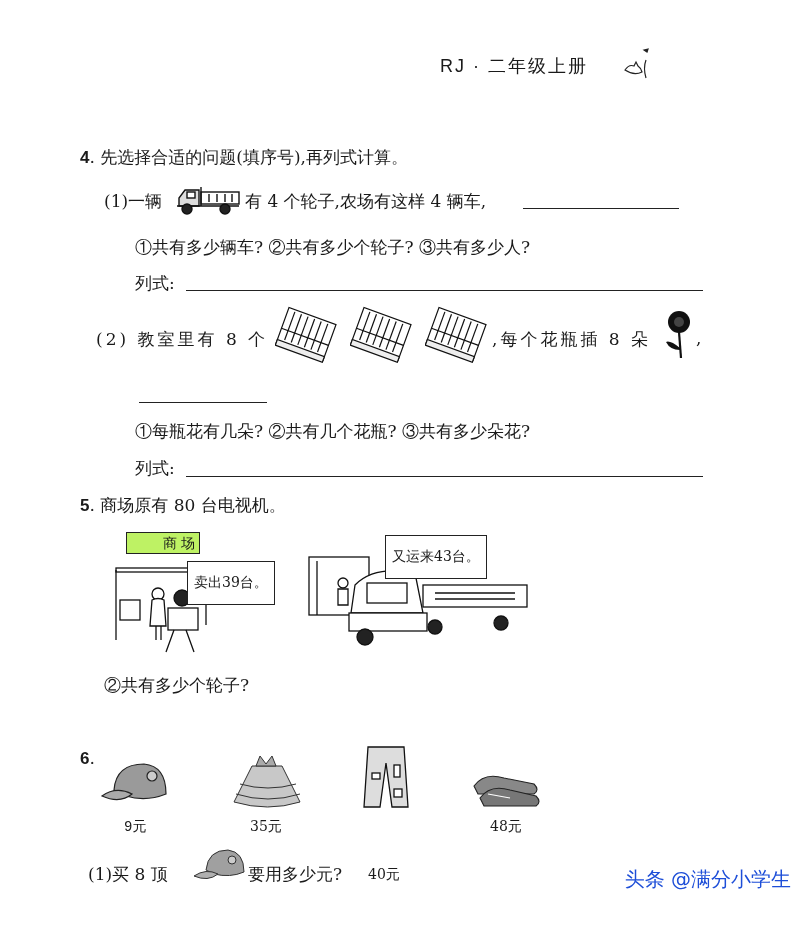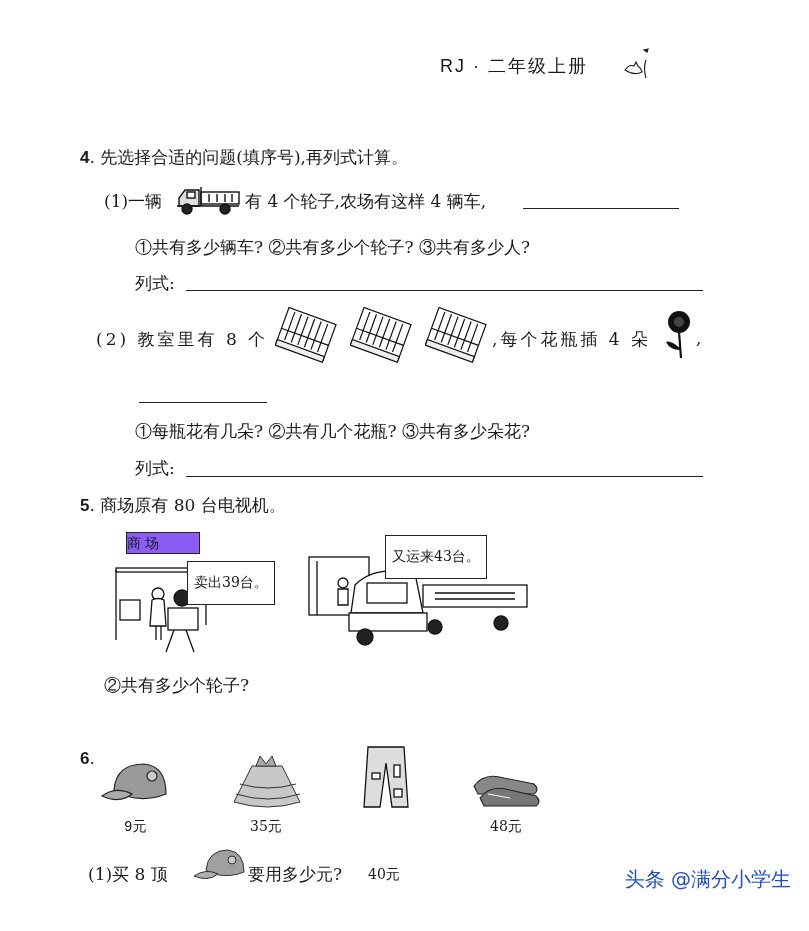--- a/index.html
+++ b/index.html
@@ -15,22 +15,22 @@
   }
   .q-title { font-size: 17px; }
   .q-num { font-weight: bold; font-family: "Liberation Sans", sans-serif; }
   .line { position: absolute; border-bottom: 1.3px solid #222; height: 0; }
   .txt { position: absolute; font-size: 17px; white-space: nowrap; }
   .bubble {
     position: absolute; border: 1.5px solid #222; border-radius: 0; background: #fff;
     font-size: 14px; padding: 12px 6px; white-space: nowrap;
   }
   .sign {
-    position: absolute; border: 1.5px solid #222; background: #8b5cf6; font-size: 14px;
-    text-align: left; letter-spacing: 4px;
+    position: absolute; border: 1.5px solid #222; background: #bef264; font-size: 14px;
+    text-align: right; letter-spacing: 4px;
   }
   .price { position: absolute; font-size: 14px; }
   .watermark {
     position: absolute; right: 18px; top: 866px; font-size: 20px; color: #1d4ed8;
     font-family: "DejaVu Sans", sans-serif;
   }
 </style>
 </head>
 <body>
 
@@ -113,21 +113,21 @@
       <line x1="13" y1="12" x2="13" y2="42"></line>
         <line x1="20" y1="12" x2="20" y2="42"></line>
         <line x1="27" y1="12" x2="27" y2="42"></line>
       <line x1="34" y1="12" x2="34" y2="42"></line>
         <line x1="41" y1="12" x2="41" y2="42"></line>
         <line x1="48" y1="12" x2="48" y2="42"></line>
       <line x1="6" y1="32" x2="56" y2="32"></line>
     </g>
   </svg>
 </div>
-<div class="txt" style="left:492px;top:328px;letter-spacing:3px;">,每个花瓶插 4 朵</div>
+<div class="txt" style="left:492px;top:328px;letter-spacing:3px;">,每个花瓶插 8 朵</div>
 <div class="abs" style="left:664px;top:308px;width:28px;height:52px;">
   <svg width="28" height="52" viewBox="0 0 28 52">
     <circle cx="15" cy="14" r="11" fill="#111"></circle>
     <circle cx="15" cy="14" r="5" fill="#444"></circle>
     <line x1="15" y1="24" x2="17" y2="50" stroke="#111" stroke-width="2.2"></line>
     <path d="M16 40 q-10 -8 -14 -6 q4 8 14 8 z" fill="#111"></path>
   </svg>
 </div>
 <div class="txt" style="left:696px;top:328px;">,</div>
 <div class="line" style="left:139px;top:402px;width:128px;"></div>

